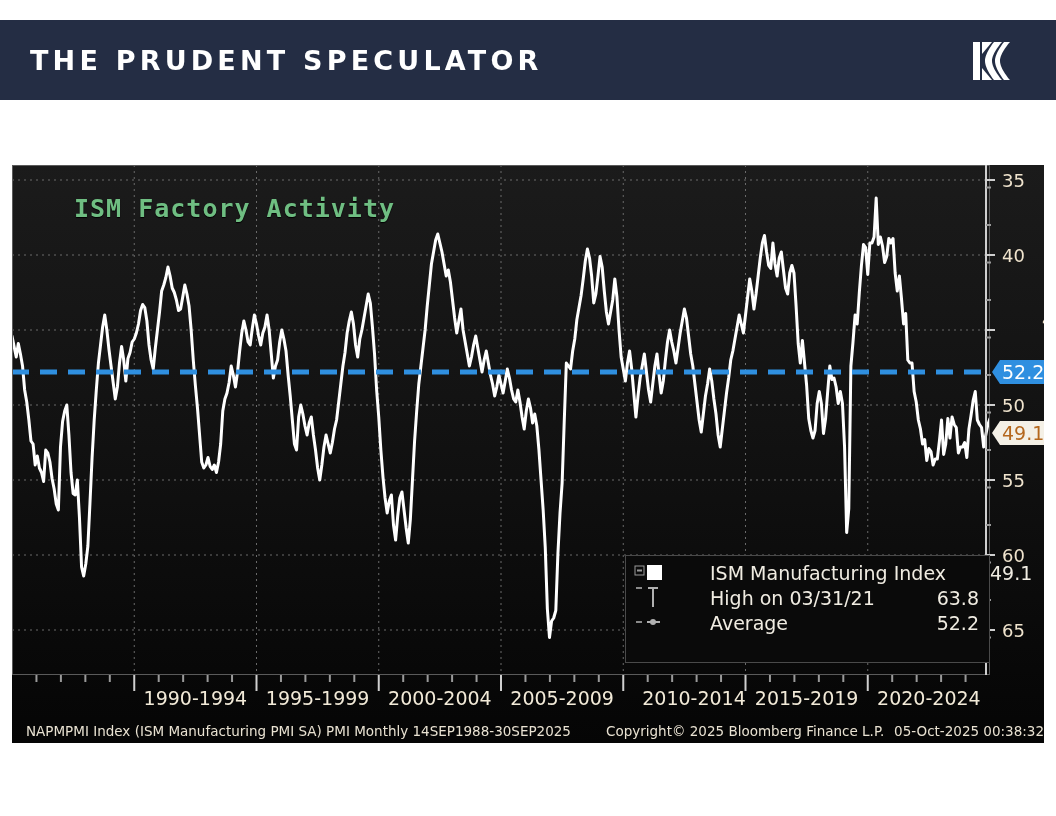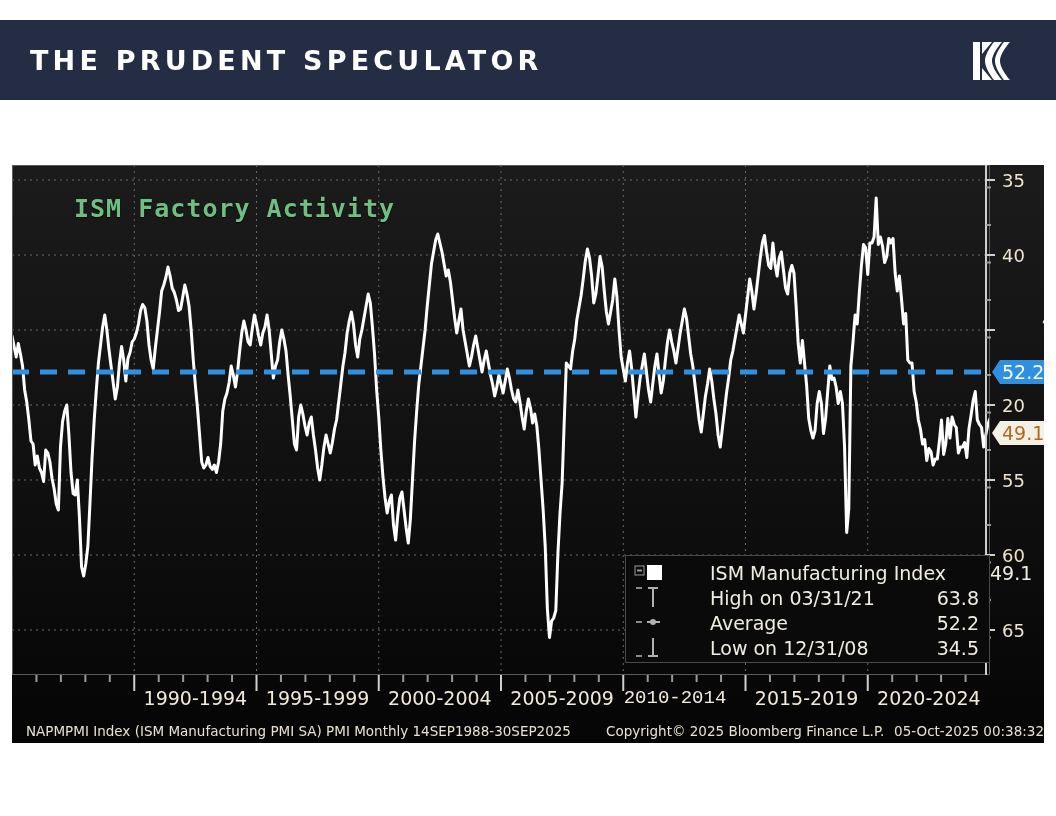--- a/index.html
+++ b/index.html
@@ -217,21 +217,21 @@
           <line x1="6" x2="11" y1="135" y2="135" stroke="#9a9a9a" stroke-width="2"></line>
           <line x1="6" x2="11" y1="97.5" y2="97.5" stroke="#9a9a9a" stroke-width="2"></line>
           <line x1="6" x2="11" y1="60" y2="60" stroke="#9a9a9a" stroke-width="2"></line>
           <line x1="6" x2="11" y1="22.5" y2="22.5" stroke="#9a9a9a" stroke-width="2"></line>
         </g>
     </svg>
     <div id="y-labels">
         <div class="ytick-label" style="top: 465px;">65</div>
         <div class="ytick-label" style="top: 390px;">60</div>
         <div class="ytick-label" style="top: 315px;">55</div>
-        <div class="ytick-label" style="top: 240px;">20</div>
+        <div class="ytick-label" style="top: 240px;">50</div>
         <div class="ytick-label" style="top: 154px; margin-left: 40px;">45</div>
         <div class="ytick-label" style="top: 90px;">40</div>
         <div class="ytick-label" style="top: 15px;">35</div>
       </div>
     <div class="marker marker-avg" id="marker-avg" style="top: 207px;">
       <div class="tip"></div>
       <div class="body">52.2</div>
     </div>
     <div class="marker marker-last" id="marker-last" style="top: 267.5px;">
       <div class="tip"></div>
@@ -281,21 +281,21 @@
           <line x1="904.6500000000001" x2="904.6500000000001" y1="0" y2="7" stroke="#9a9a9a" stroke-width="2"></line>
           <line x1="929.0999999999999" x2="929.0999999999999" y1="0" y2="7" stroke="#9a9a9a" stroke-width="2"></line>
           <line x1="953.55" x2="953.55" y1="0" y2="7" stroke="#9a9a9a" stroke-width="2"></line>
         </g>
     </svg>
     <div id="x-labels">
         <div class="xlabel" style="left: 183.375px;">1990-1994</div>
         <div class="xlabel" style="left: 305.625px;">1995-1999</div>
         <div class="xlabel" style="left: 427.875px; text-align: right;">2000-2004</div>
         <div class="xlabel" style="left: 550.125px;">2005-2009</div>
-        <div class="xlabel" style="left: 663px; font-family: Liberation Mono, monospace;">2010-2014</div>
+        <div class="xlabel" style="left: 682px;">2010-2014</div>
         <div class="xlabel" style="left: 794.625px; text-align: center;">2015-2019</div>
         <div class="xlabel" style="left: 916.875px;">2020-2024</div>
       </div>
   </div>
 
   <div class="legend" style="height: 108px;">
     <div id="legend-rows">
         <div class="legend-row">
           <div class="legend-glyph">
             <svg width="30" height="20">
@@ -323,31 +323,20 @@
           <div class="legend-glyph">
             <svg width="30" height="25">
               <line x1="13" y1="12" x2="26" y2="12" stroke="#b0b0b0" stroke-width="2"></line>
               <circle cx="19" cy="12" r="3" fill="#b0b0b0"></circle>
               <line x1="2" y1="12" x2="8" y2="12" stroke="#8a8a8a" stroke-width="2"></line>
             </svg>
           </div>
           <div class="legend-label">Average</div>
           <div class="legend-value">52.2</div>
         </div>
-        <div class="legend-row">
-          <div class="legend-glyph">
-            <svg width="30" height="25">
-              <line x1="14" y1="21" x2="24" y2="21" stroke="#b0b0b0" stroke-width="2"></line>
-              <line x1="19" y1="3" x2="19" y2="21" stroke="#b0b0b0" stroke-width="2"></line>
-              <line x1="2" y1="21" x2="8" y2="21" stroke="#8a8a8a" stroke-width="2"></line>
-            </svg>
-          </div>
-          <div class="legend-label">Low on 12/31/08</div>
-          <div class="legend-value">34.5</div>
-        </div>
       </div>
   </div>
 
   <div class="footer">
     <div class="footer-left">NAPMPMI Index (ISM Manufacturing PMI SA) PMI Monthly 14SEP1988-30SEP2025</div>
     <div class="footer-center">Copyright© 2025 Bloomberg Finance L.P.</div>
     <div class="footer-right">05-Oct-2025 00:38:32</div>
   </div>
 
 </div>

